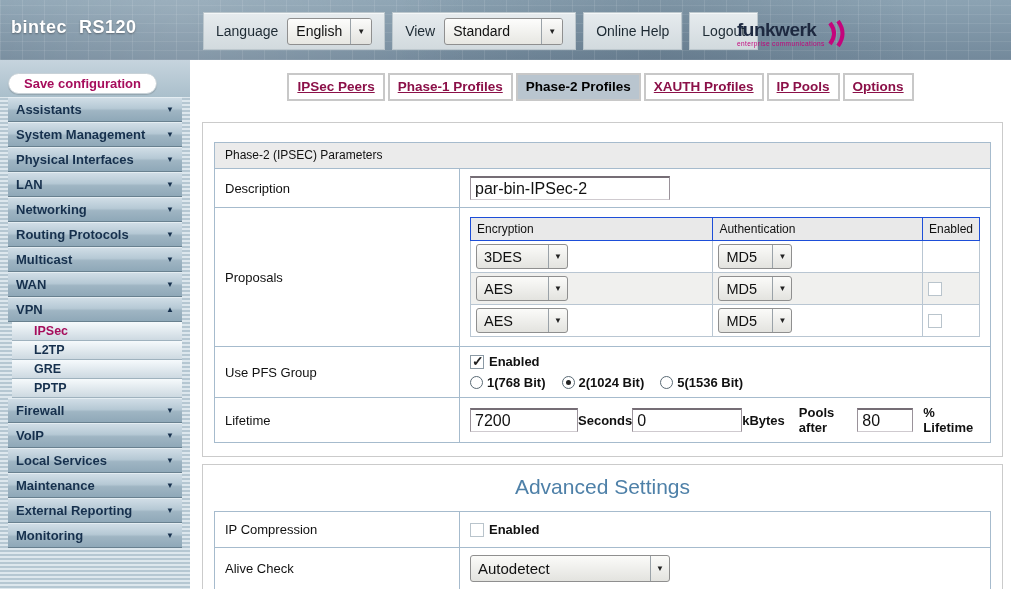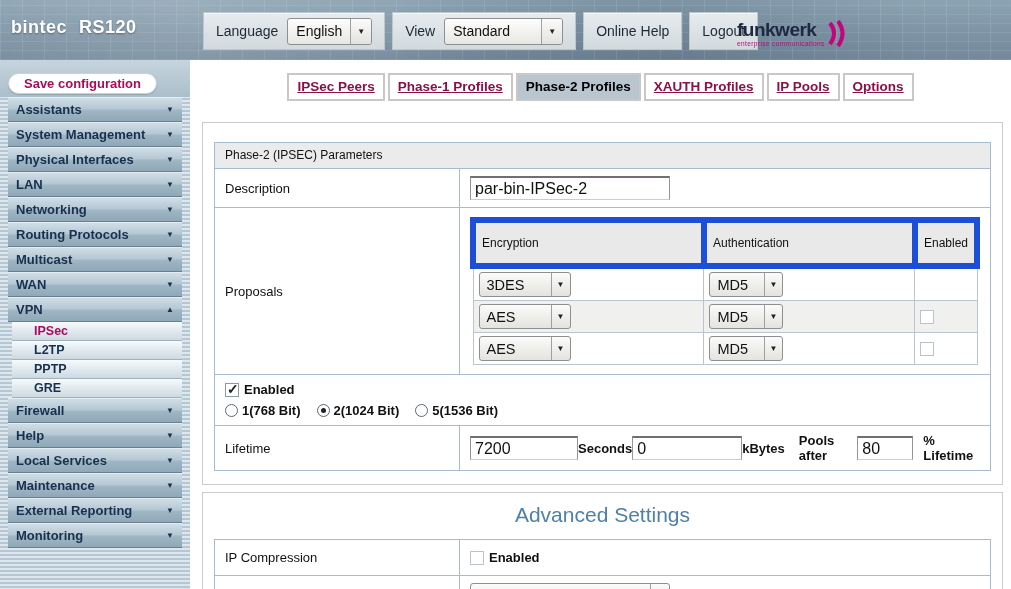--- a/index.html
+++ b/index.html
@@ -94,22 +94,22 @@
     font-family:"Liberation Sans", sans-serif; font-size:16px; color:#111;
     background:#fff; border:1px solid #9a929a; border-top:2px solid #756d75; border-bottom-color:#cfcacf;
     height:24px; padding:0 4px; outline:none;
   }
   .desc-input { width:200px; }
   .line-input { height:21px; font-size:15px; }
 
   
   .prop-table { border-collapse:collapse; margin:2px 0; }
   .prop-table th {
-    background:#e9e9e9; border:6px solid #1d4ed8; font-size:12px; font-weight:normal; color:#111;
-    padding:13px 6px; text-align:left;
+    background:#e9e9e9; border:1px solid #1d4ed8; font-size:12px; font-weight:normal; color:#111;
+    padding:4px 6px; text-align:left;
   }
   .prop-table td { border:1px solid #b9c6d2; padding:3px 5px; }
   .prop-table tr.alt td { background:#f0f0ee; }
   .sel {
     display:inline-flex; align-items:center; height:25px;
     background:linear-gradient(180deg,#fbfbf9,#e3e3df);
     border:1px solid #8f8f8f; border-radius:3px; overflow:hidden; cursor:pointer;
   }
   .sel .sel-text { padding:0 7px; font-size:14.5px; color:#111; flex:1; }
   .sel .sel-arrow { border-left:1px solid #9aa2a8; align-self:stretch; display:flex; align-items:center; padding:0 5px; font-size:8px; color:#222; }
@@ -221,32 +221,32 @@
           <span class="nav-arrow">▲</span>
         </div>
       <div class="subnav">
         <div class="subnav-item active">
             <span>IPSec</span>
           </div>
         <div class="subnav-item">
             <span>L2TP</span>
           </div>
         <div class="subnav-item">
+            <span>GRE</span>
+          </div>
+        <div class="subnav-item">
             <span>PPTP</span>
           </div>
-        <div class="subnav-item">
-            <span>GRE</span>
-          </div>
       </div>
       <div class="nav-item">
           <span>Firewall</span>
           <span class="nav-arrow">▼</span>
         </div>
       <div class="nav-item">
-          <span>Help</span>
+          <span>VoIP</span>
           <span class="nav-arrow">▼</span>
         </div>
       <div class="nav-item">
           <span>Local Services</span>
           <span class="nav-arrow">▼</span>
         </div>
       <div class="nav-item">
           <span>Maintenance</span>
           <span class="nav-arrow">▼</span>
         </div>
@@ -325,20 +325,21 @@
                         <span class="sel-arrow">▼</span>
                       </div></td>
                 <td style="width:46px;"><span class="cb dim"></span></td>
               </tr>
             </tbody>
               </table>
           </div>
         </div>
 
         <div class="form-row">
+          <div class="form-label">Use PFS Group</div>
           <div class="form-value">
             <div class="inline">
               <span class="cb checked"></span>
               <span class="blabel">Enabled</span>
             </div>
             <div class="pfs-radios">
               <span class="radio"></span>
               <span class="blabel">1(768 Bit)</span>
               <span class="gap"></span>
               <span class="radio selected"></span>

